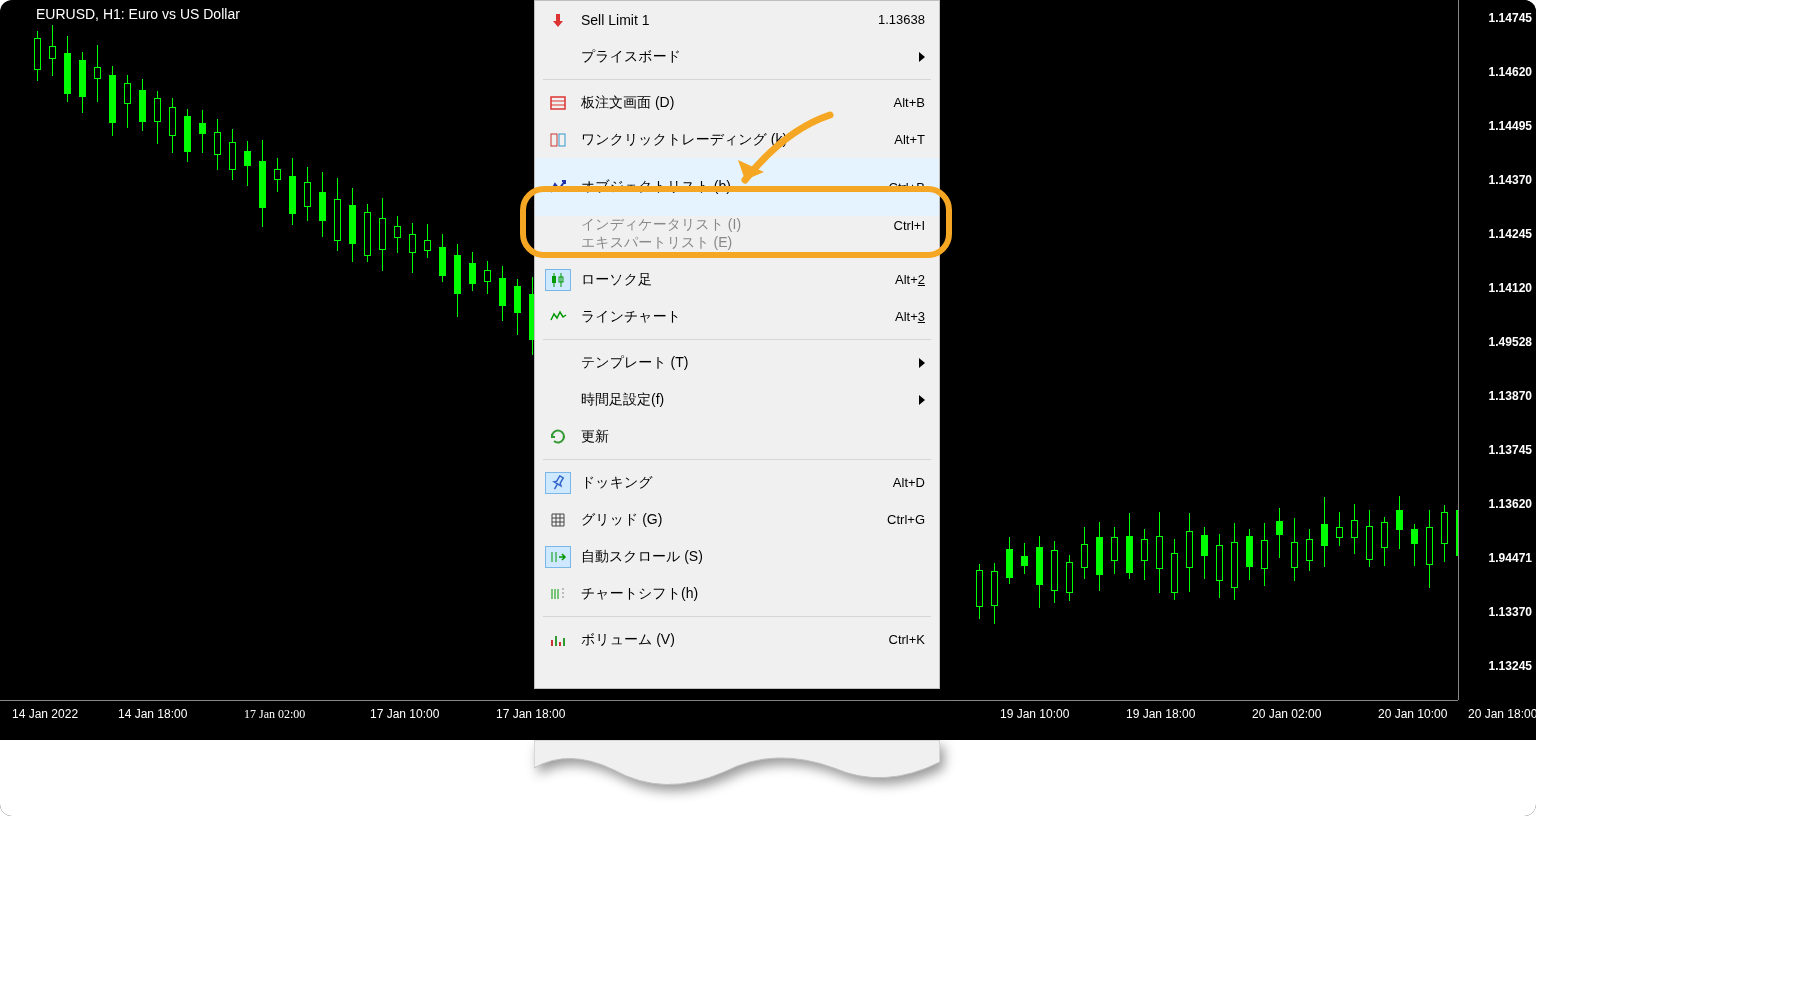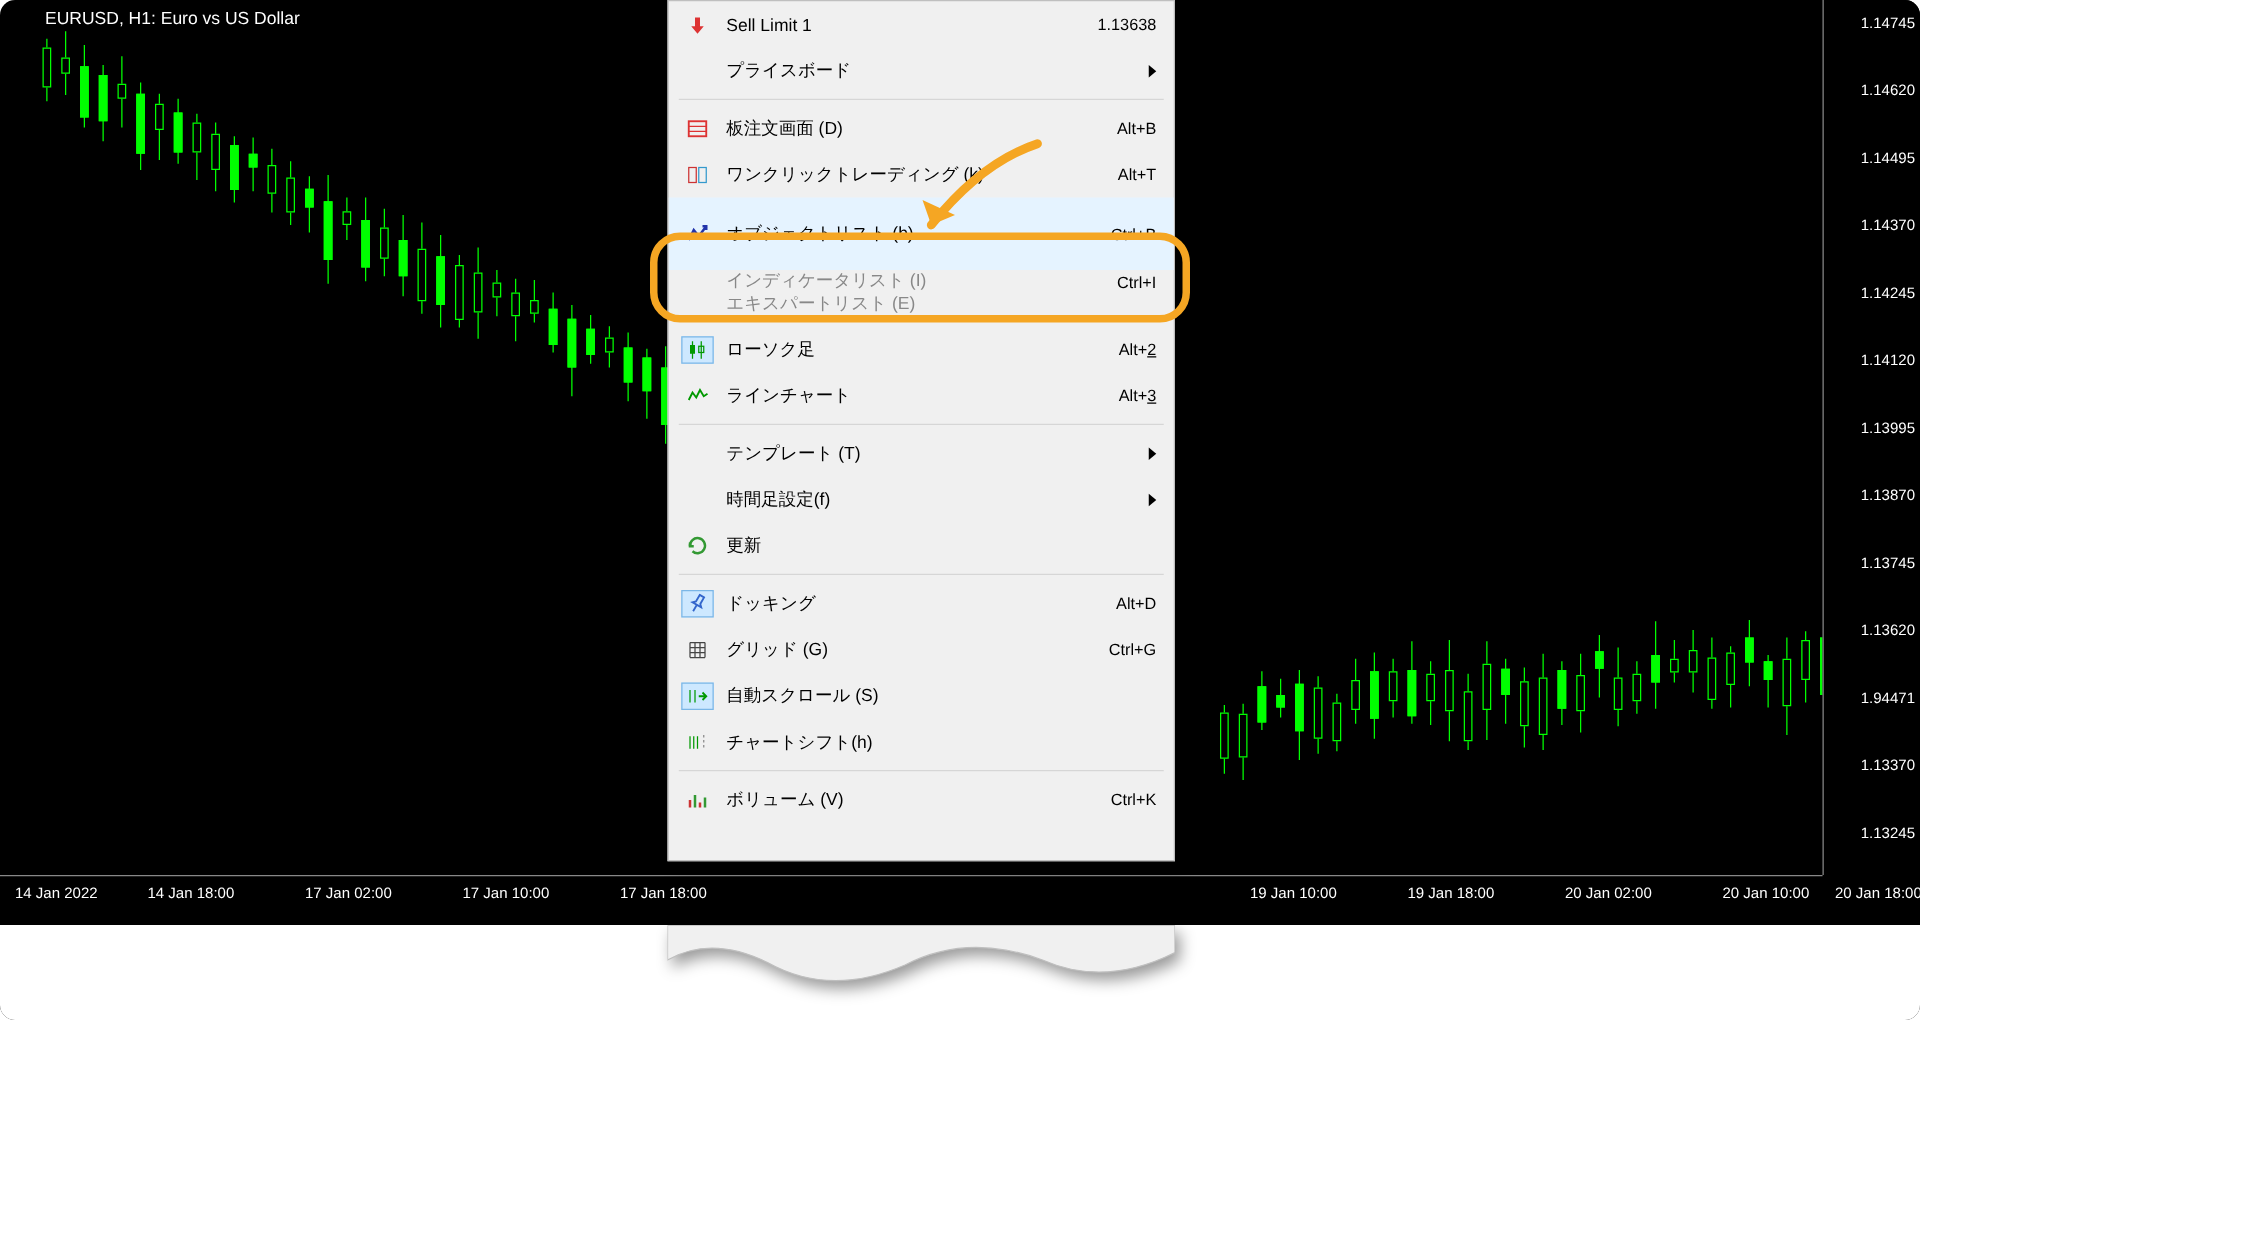--- a/index.html
+++ b/index.html
@@ -27,20 +27,21 @@
     background: #000;
     margin-left: 28px;
   }
   .price-axis {
     position: absolute;
     right: 0; top: 0;
     width: 78px;
     height: 700px;
     background: #000;
     border-left: 1px solid #888;
+    font-weight: bold;
   }
   .time-axis {
     position: absolute;
     left: 0; top: 700px;
     width: 1458px;
     height: 40px;
     background: #000;
     border-top: 1px solid #888;
   }
   .chart-title {
@@ -485,33 +486,33 @@
       </div>
   </div>
 
   <div class="price-axis" id="price-axis">
       <div class="price-label" style="top: 18px;">1.14745</div>
       <div class="price-label" style="top: 72px;">1.14620</div>
       <div class="price-label" style="top: 126px;">1.14495</div>
       <div class="price-label" style="top: 180px;">1.14370</div>
       <div class="price-label" style="top: 234px;">1.14245</div>
       <div class="price-label" style="top: 288px;">1.14120</div>
-      <div class="price-label" style="top: 342px;">1.13995</div>
+      <div class="price-label" style="top: 342px;">1.49528</div>
       <div class="price-label" style="top: 396px;">1.13870</div>
       <div class="price-label" style="top: 450px;">1.13745</div>
       <div class="price-label" style="top: 504px;">1.13620</div>
       <div class="price-label" style="top: 558px;">1.94471</div>
       <div class="price-label" style="top: 612px;">1.13370</div>
       <div class="price-label" style="top: 666px;">1.13245</div>
     </div>
 
   <div class="time-axis" id="time-axis">
       <div class="time-label" style="left: 12px;">14 Jan 2022</div>
       <div class="time-label" style="left: 118px;">14 Jan 18:00</div>
-      <div class="time-label" style="left: 244px;">17 Jan 02:00</div>
+      <div class="time-label" style="left: 244px; font-family: Liberation Serif, serif;">17 Jan 02:00</div>
       <div class="time-label" style="left: 370px;">17 Jan 10:00</div>
       <div class="time-label" style="left: 496px;">17 Jan 18:00</div>
       <div class="time-label" style="left: 1000px;">19 Jan 10:00</div>
       <div class="time-label" style="left: 1126px;">19 Jan 18:00</div>
       <div class="time-label" style="left: 1252px;">20 Jan 02:00</div>
       <div class="time-label" style="left: 1378px;">20 Jan 10:00</div>
       <div class="time-label" style="left: 1468px;">20 Jan 18:00</div>
     </div>
 
   <div class="whitebg"></div>

